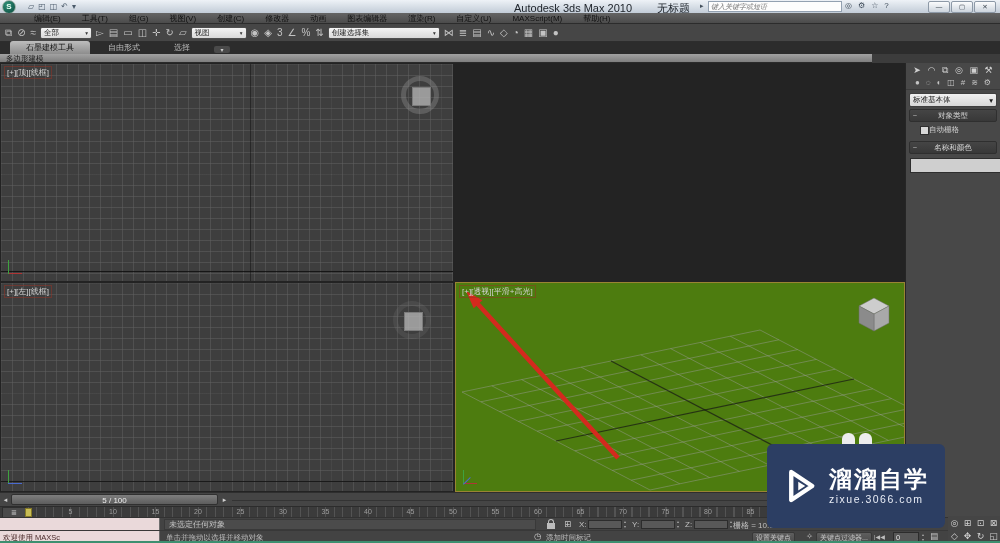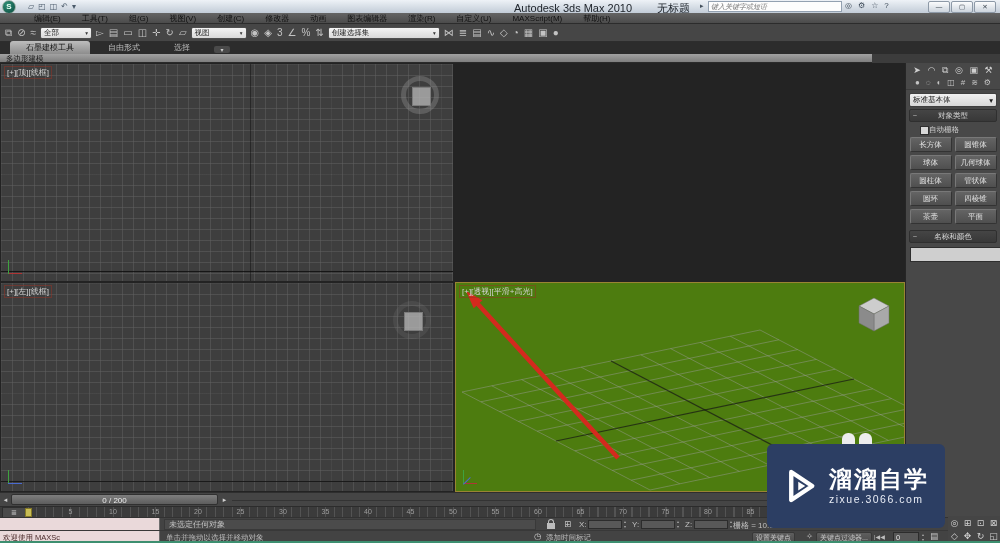--- a/index.html
+++ b/index.html
@@ -369,45 +369,33 @@
       <span class="caret">▾</span>
     </div>
     <div class="rollout">
       <span class="roll-minus">−</span>
       <span class="roll-title">对象类型</span>
     </div>
     <div class="cp-check">
       <span class="cbx"></span>
       <span>自动栅格</span>
     </div>
-    <div class="prim-grid">
-        <span class="prim-btn">长方体</span>
-        <span class="prim-btn">圆锥体</span>
-        <span class="prim-btn">球体</span>
-        <span class="prim-btn">几何球体</span>
-        <span class="prim-btn">圆柱体</span>
-        <span class="prim-btn">管状体</span>
-        <span class="prim-btn">圆环</span>
-        <span class="prim-btn">四棱锥</span>
-        <span class="prim-btn">茶壶</span>
-        <span class="prim-btn">平面</span>
-      </div>
     <div class="rollout" style="margin-top:6px;">
       <span class="roll-minus">−</span>
       <span class="roll-title">名称和颜色</span>
     </div>
     <div class="namerow">
       <input id="namefield" style="">
 
     </div>
   </div>
 
   <div id="timeslider">
     <div class="ts-btn" id="ts-left">◂</div>
-    <div class="ts-handle">0 / 200</div>
+    <div class="ts-handle">5 / 100</div>
     <div class="ts-btn" id="ts-right">▸</div>
     <div class="ts-track"></div>
   </div>
 
   <div id="trackbar">
     <div class="tb-btn">≣</div>
     <div class="tb-marker"></div>
     <div id="ruler-nums">
         <span class="item" style="left: 70.5px;">5</span>
         <span class="item" style="left: 113px;">10</span>

